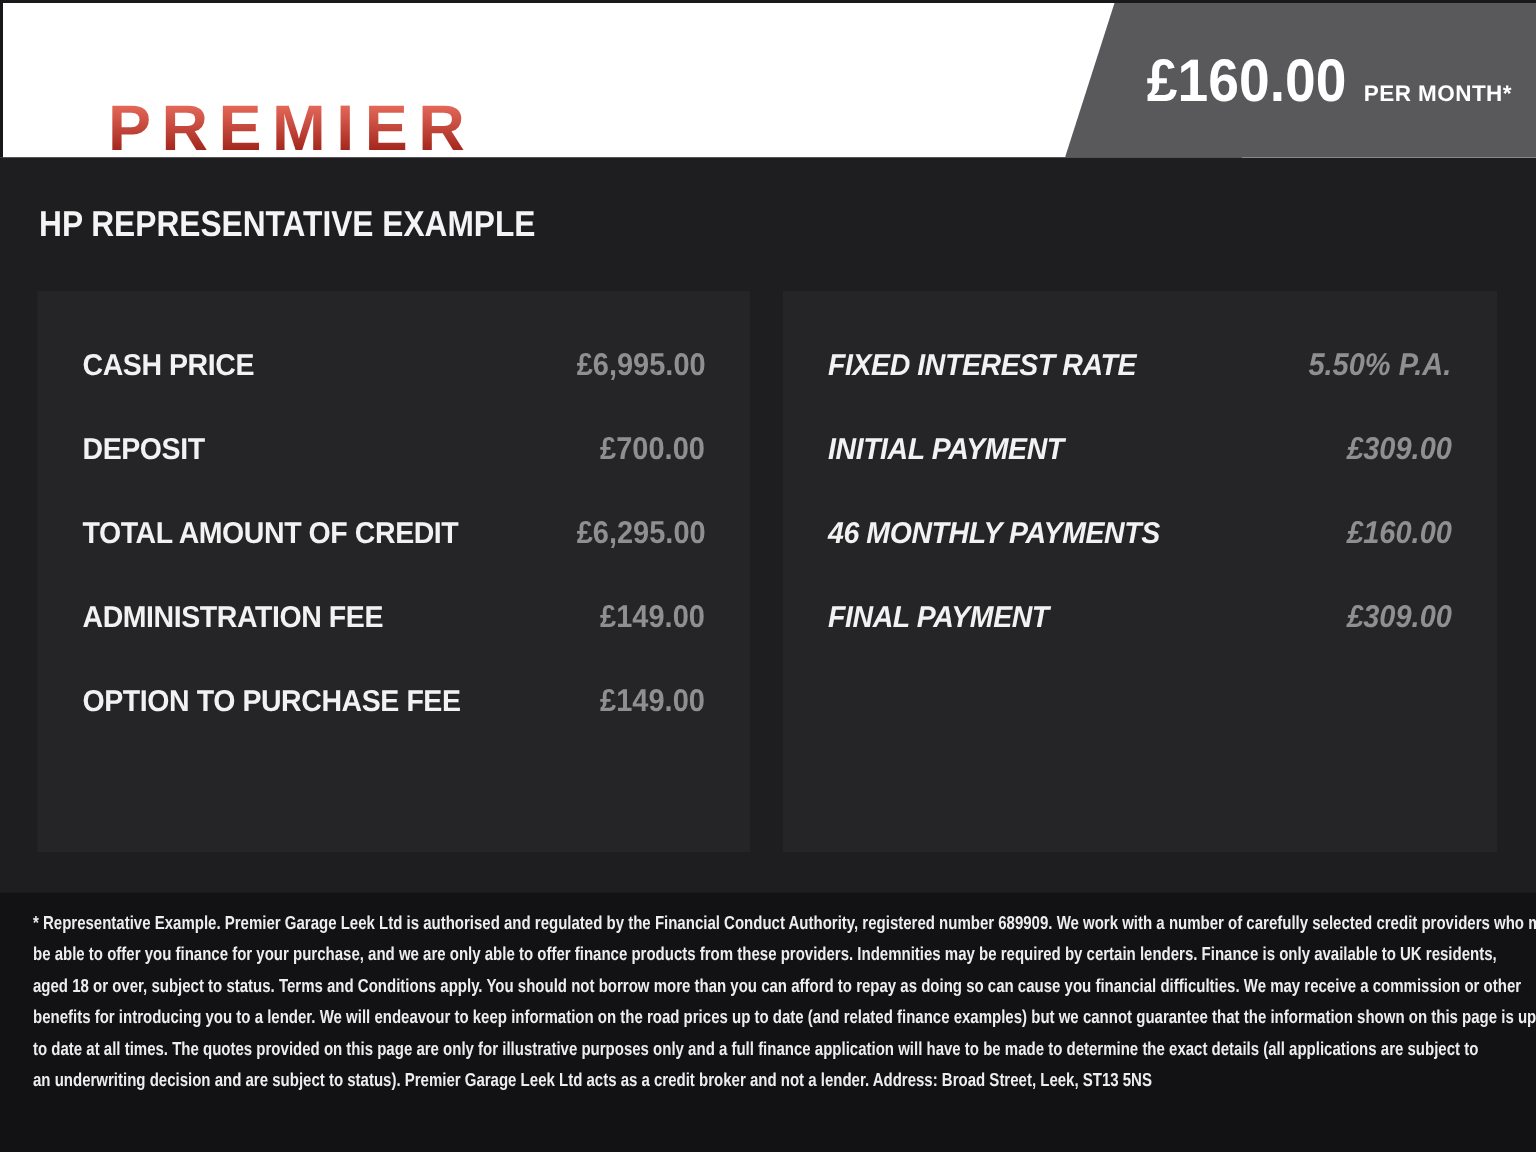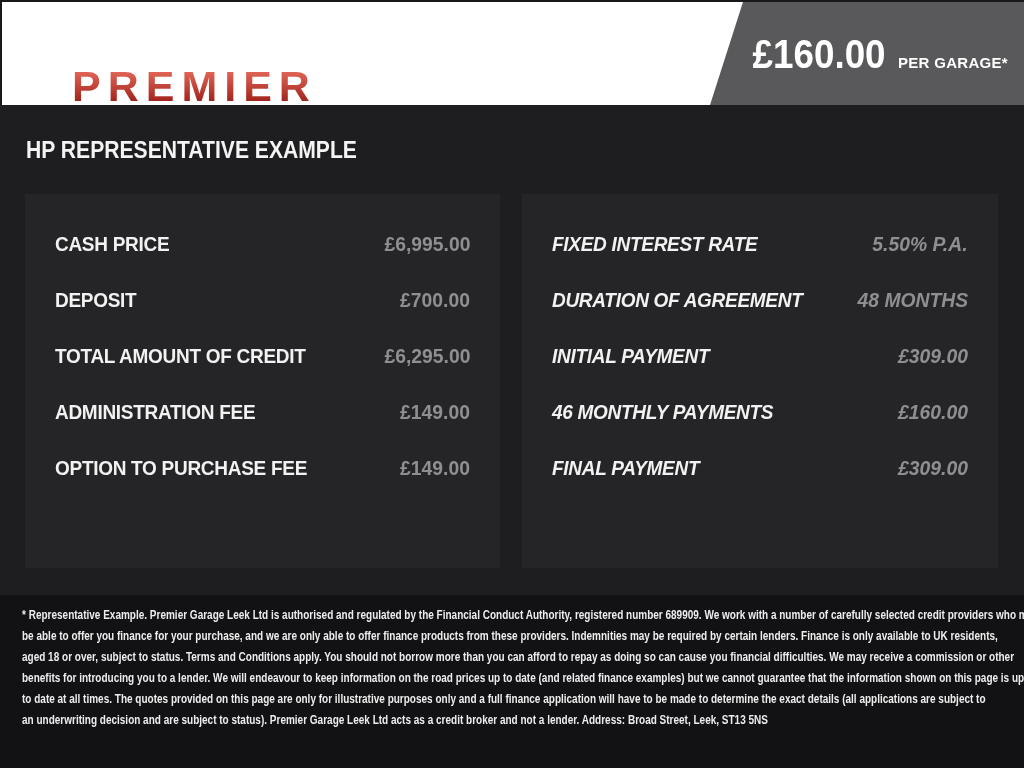--- a/index.html
+++ b/index.html
@@ -152,21 +152,21 @@
 
 <div class="page">
 
   <div class="header">
     <div class="logo">
       <div class="logo-name">PREMIER</div>
       <div class="logo-sub">GARAGE LEEK LTD</div>
     </div>
     <div class="price-banner">
       <span class="price-amount">£160.00</span>
-      <span class="price-period">PER GARAGE*</span>
+      <span class="price-period">PER MONTH*</span>
     </div>
   </div>
 
   <div class="main">
     <div class="main-heading">HP REPRESENTATIVE EXAMPLE</div>
 
     <div class="panel panel-left">
       <div class="finance-row">
         <span class="row-label">CASH PRICE</span>
         <span class="row-value">£6,995.00</span>
@@ -186,24 +186,20 @@
       <div class="finance-row">
         <span class="row-label">OPTION TO PURCHASE FEE</span>
         <span class="row-value">£149.00</span>
       </div>
     </div>
 
     <div class="panel panel-right">
       <div class="finance-row">
         <span class="row-label">FIXED INTEREST RATE</span>
         <span class="row-value">5.50% P.A.</span>
-      </div>
-      <div class="finance-row">
-        <span class="row-label">DURATION OF AGREEMENT</span>
-        <span class="row-value">48 MONTHS</span>
       </div>
       <div class="finance-row">
         <span class="row-label">INITIAL PAYMENT</span>
         <span class="row-value">£309.00</span>
       </div>
       <div class="finance-row">
         <span class="row-label">46 MONTHLY PAYMENTS</span>
         <span class="row-value">£160.00</span>
       </div>
       <div class="finance-row">

